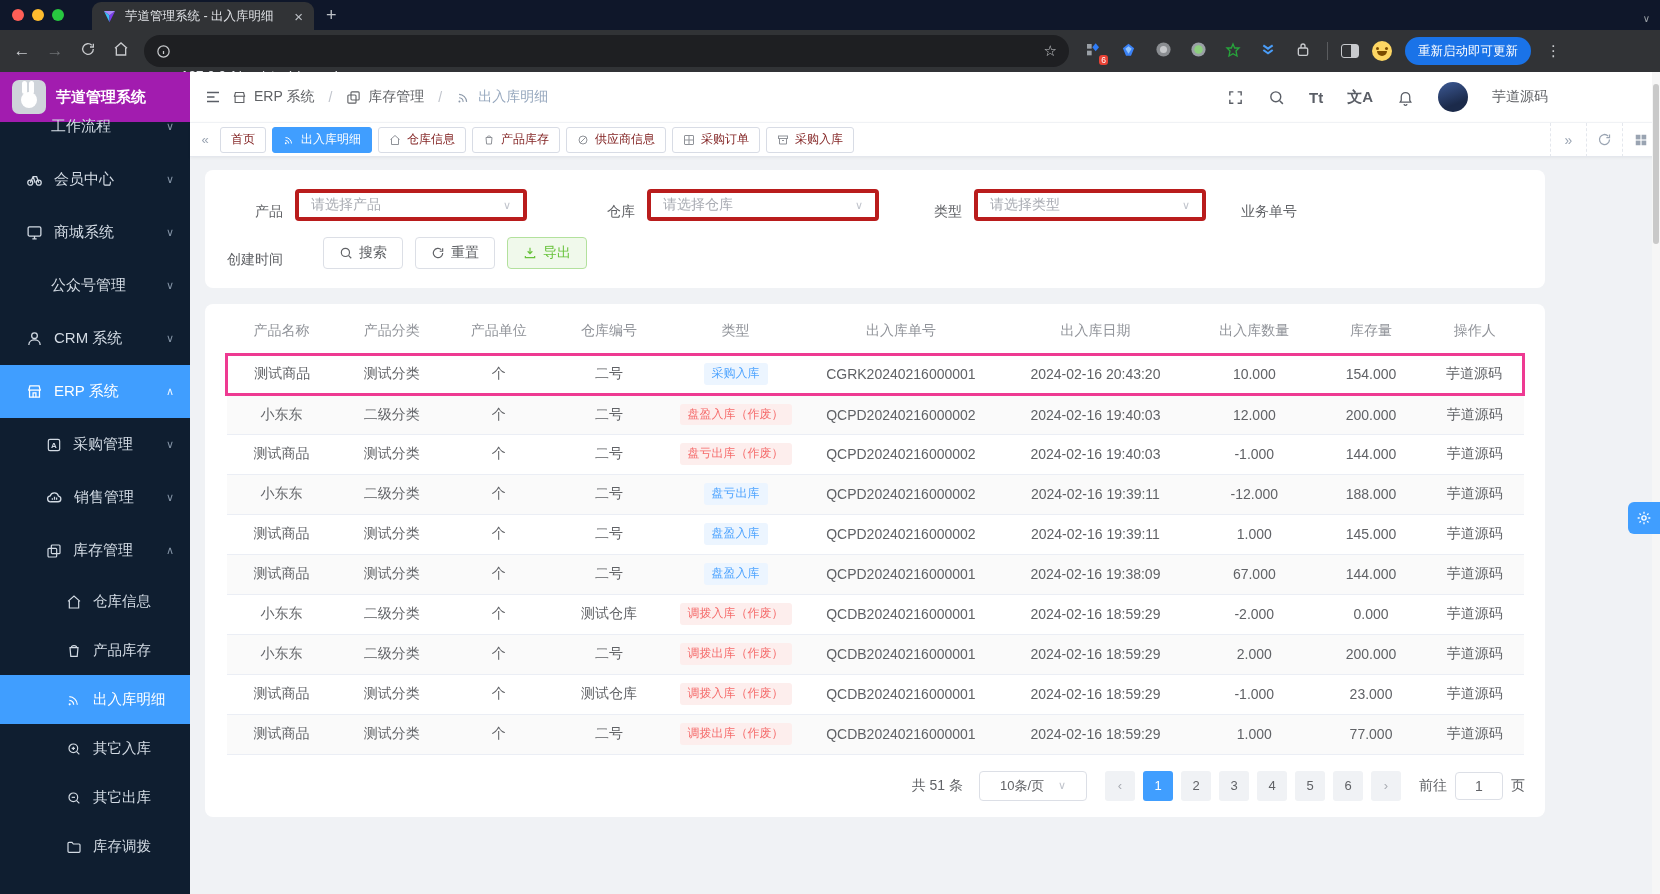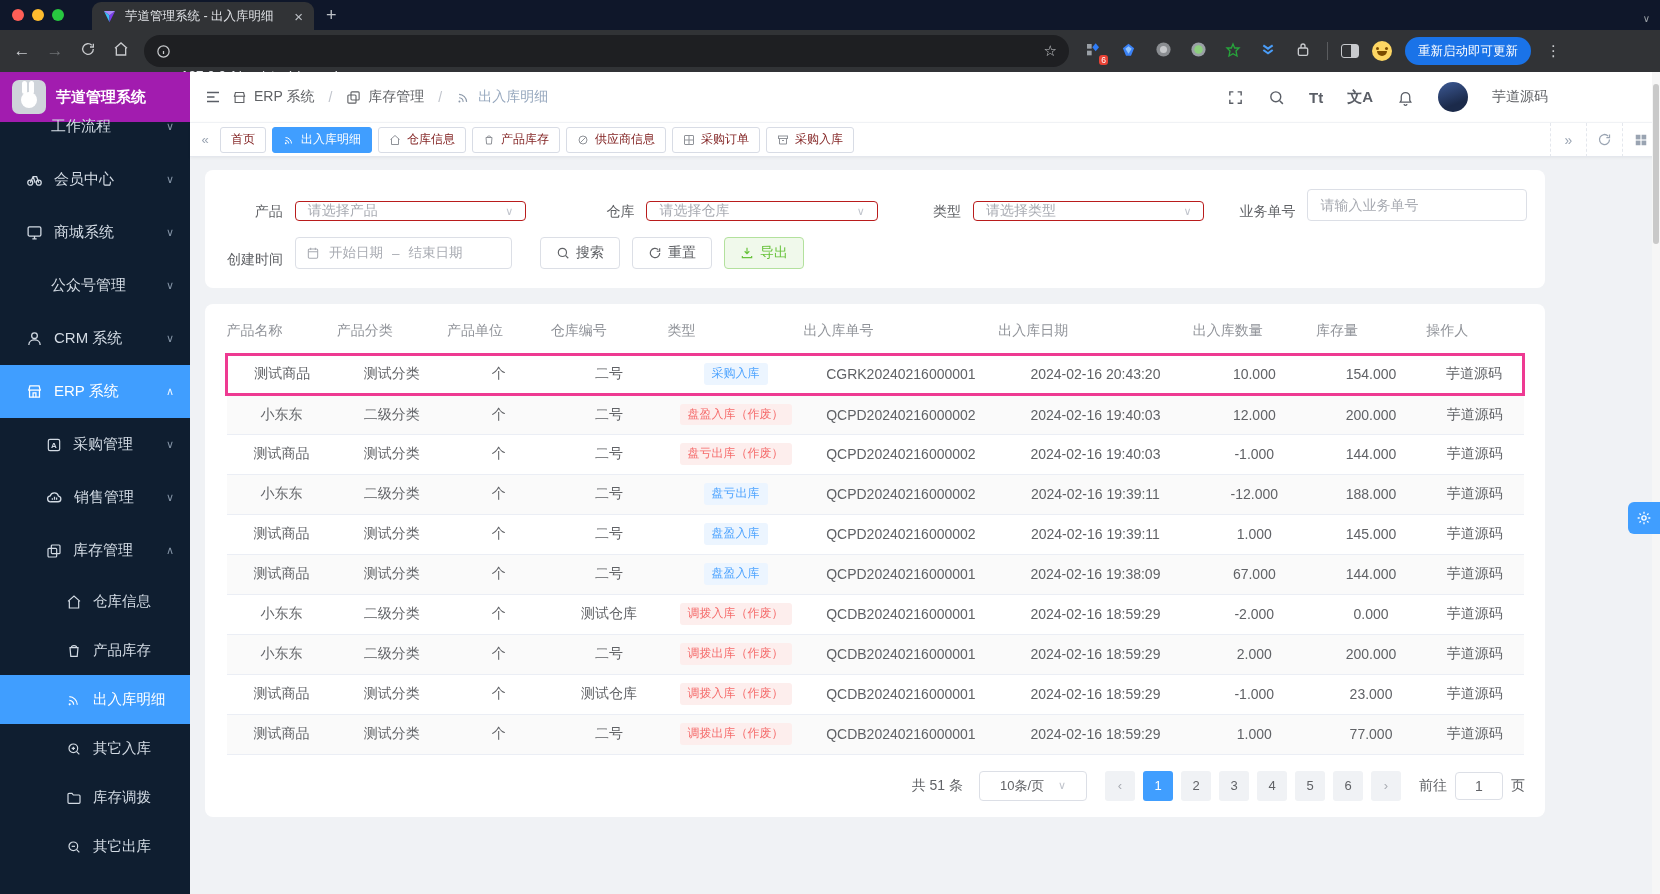--- a/index.html
+++ b/index.html
@@ -77,39 +77,39 @@
   .tagbar-right { margin-left:auto; display:flex; align-items:center; }
   .tag-tool { width:36px; height:34px; display:flex; align-items:center; justify-content:center;
               color:#9aa4b2; border-left:1px dashed #e4e7ed; cursor:pointer; font-size:14px; }
 
   .content { flex:1; padding:13px 115px 0 15px; position:relative; }
   .filter-card { background:#fff; border-radius:8px; padding:19px 18px; }
   .frow { display:flex; align-items:flex-end; }
   .frow + .frow { margin-top:16px; }
   .flabel { font-size:14px; color:#606266; font-weight:500; text-align:right; margin-right:12px; white-space:nowrap; }
   .w60 { width:60px; }
-  .select { width:232px; height:20px; border:1px solid #b91c1c; border-radius:4px; background:#fff; cursor:pointer;
+  .select { width:232px; height:32px; border:4px solid #b91c1c; border-radius:4px; background:#fff; cursor:pointer;
             display:flex; align-items:center; justify-content:space-between; padding:0 12px; }
   .ph { color:#a8abb2; font-size:14px; }
   .sel-chev { color:#c0c4cc; font-size:11px; }
   .gap1 { margin-left:80px; } .gap2 { margin-left:55px; } .gap3 { margin-left:35px; }
   .text-input { width:220px; height:32px; border:1px solid #dcdfe6; border-radius:4px; padding:0 12px; font-size:14px; color:#606266; outline:none; }
   .text-input::placeholder { color:#a8abb2; }
   .daterange { width:217px; height:32px; border:1px solid #dcdfe6; border-radius:4px; display:flex; align-items:center;
                gap:9px; padding:0 10px; color:#a8abb2; font-size:13.5px; cursor:pointer; }
   .dr-sep { color:#a8abb2; }
   .btn { height:32px; border:1px solid #dcdfe6; background:#fff; color:#606266; font-size:14px; border-radius:4px;
          display:inline-flex; align-items:center; gap:6px; padding:0 15px; cursor:pointer; }
   .btn + .btn { margin-left:12px; }
   .btn.search { margin-left:28px; }
   .btn.export { background:#f0f9eb; border-color:#b3e19d; color:#67c23a; }
 
   .table-card { margin-top:16px; background:#fff; border-radius:8px; padding:6px 20px 16px; }
   table { width:100%; border-collapse:collapse; table-layout:fixed; }
-  th { height:44px; font-size:14px; color:#909399; font-weight:500; border-bottom:1px solid #ebeef5; text-align:left; }
+  th { height:44px; font-size:14px; color:#909399; font-weight:500; border-bottom:1px solid #ebeef5; text-align:center; }
   td { height:40px; font-size:14px; color:#606266; text-align:center; border-bottom:1px solid #ebeef5; white-space:nowrap; overflow:hidden; }
   tbody tr:nth-child(even) { background:#fafafa; }
   tbody tr.highlight { background:#fff; }
   tr.highlight td { border-top:3px solid #ee3a92; border-bottom:3px solid #ee3a92; }
   tr.highlight td:first-child { border-left:3px solid #ee3a92; }
   tr.highlight td:last-child { border-right:3px solid #ee3a92; }
   .tbadge { display:inline-block; font-size:12px; border-radius:3px; padding:3px 8px; line-height:1.3; }
   .tbadge.blue { background:#ecf5ff; color:#4da3ff; }
   .tbadge.red { background:#fdeeed; color:#f56c6c; }
 
@@ -327,31 +327,31 @@
         <div class="mi lv3">
           <svg class="ic" width="16" height="16" viewBox="0 0 24 24" fill="none" stroke="currentColor" stroke-width="1.8">
               <circle cx="11" cy="11" r="6.5"></circle>
               <path d="M11 8.5v5M8.5 11h5"></path>
               <path d="M16 16l4 4"></path>
             </svg>
           <span>其它入库</span>
         </div>
         <div class="mi lv3">
           <svg class="ic" width="16" height="16" viewBox="0 0 24 24" fill="none" stroke="currentColor" stroke-width="1.8">
-              <path d="M3 6.5A1.5 1.5 0 0 1 4.5 5H9l2 2.5h8.5A1.5 1.5 0 0 1 21 9v9.5a1.5 1.5 0 0 1-1.5 1.5h-15A1.5 1.5 0 0 1 3 18.5z"></path>
-            </svg>
-          <span>库存调拨</span>
-        </div>
-        <div class="mi lv3">
-          <svg class="ic" width="16" height="16" viewBox="0 0 24 24" fill="none" stroke="currentColor" stroke-width="1.8">
               <circle cx="11" cy="11" r="6.5"></circle>
               <path d="M8.5 11h5"></path>
               <path d="M16 16l4 4"></path>
             </svg>
           <span>其它出库</span>
+        </div>
+        <div class="mi lv3">
+          <svg class="ic" width="16" height="16" viewBox="0 0 24 24" fill="none" stroke="currentColor" stroke-width="1.8">
+              <path d="M3 6.5A1.5 1.5 0 0 1 4.5 5H9l2 2.5h8.5A1.5 1.5 0 0 1 21 9v9.5a1.5 1.5 0 0 1-1.5 1.5h-15A1.5 1.5 0 0 1 3 18.5z"></path>
+            </svg>
+          <span>库存调拨</span>
         </div>
       </nav>
     </aside>
 
     <div class="main">
 
       <div class="appheader">
         <svg class="ic" width="18" height="18" viewBox="0 0 24 24" fill="none" stroke="#5a5e66" stroke-width="2">
             <path d="M4 6h16M4 12h10M4 18h16"></path>
           </svg>
@@ -479,33 +479,23 @@
             <div class="select">
               <span class="ph">请选择仓库</span>
               <span class="sel-chev">∨</span>
             </div>
             <span class="flabel gap2">类型</span>
             <div class="select">
               <span class="ph">请选择类型</span>
               <span class="sel-chev">∨</span>
             </div>
             <span class="flabel gap3">业务单号</span>
-            <input class="text-input" placeholder="请输入业务单号" style="">
           </div>
           <div class="frow">
             <span class="flabel w60">创建时间</span>
-            <div class="daterange">
-              <svg class="ic" width="14" height="14" viewBox="0 0 24 24" fill="none" stroke="#a8abb2" stroke-width="1.8">
-                  <rect x="4" y="5" width="16" height="16" rx="2"></rect>
-                  <path d="M8 3v4M16 3v4M4 10h16"></path>
-                </svg>
-              <span>开始日期</span>
-              <span class="dr-sep">–</span>
-              <span>结束日期</span>
-            </div>
             <button class="btn search">
               <svg class="ic" width="14" height="14" viewBox="0 0 24 24" fill="none" stroke="#606266" stroke-width="2">
                   <circle cx="11" cy="11" r="7"></circle>
                   <path d="M16.5 16.5L21 21"></path>
                 </svg>
               <span>搜索</span>
             </button>
             <button class="btn">
               <svg class="ic" width="14" height="14" viewBox="0 0 24 24" fill="none" stroke="#606266" stroke-width="2">
                   <path d="M20 12a8 8 0 1 1-2.4-5.7"></path>

